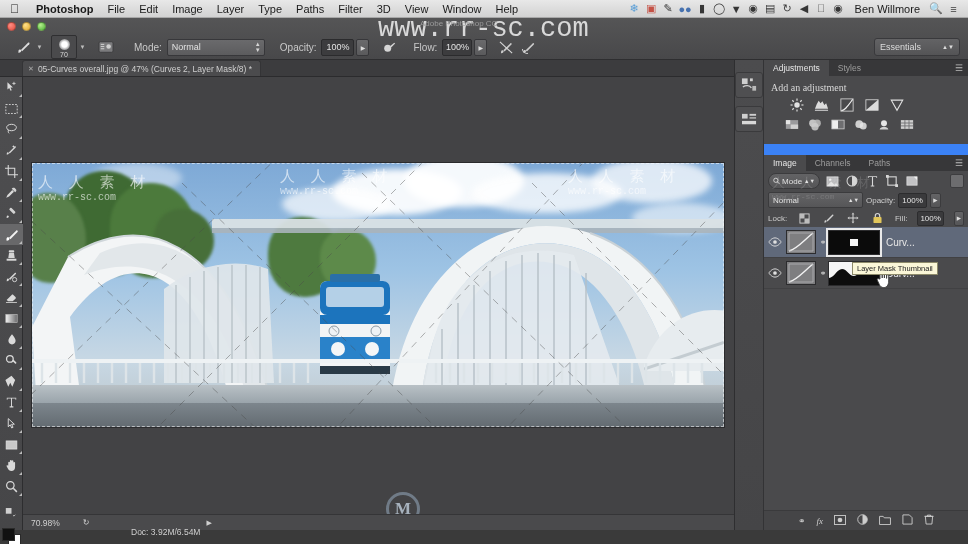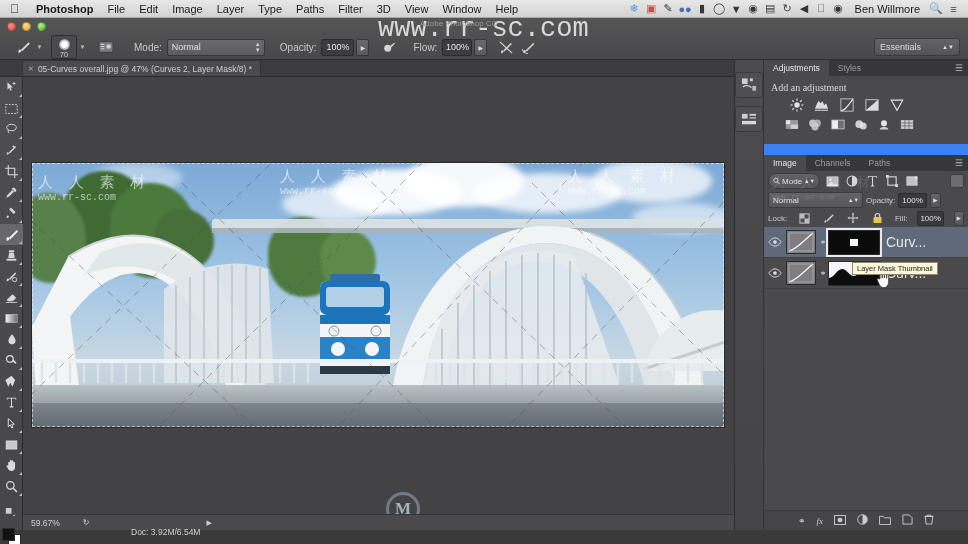--- a/index.html
+++ b/index.html
@@ -192,21 +192,21 @@
   .layerrow.sel { background: #60697a; }
   .eye { width: 22px; height: 31px; display: flex; align-items: center; justify-content: center;
     color: #d6d6d6; }
   .thumb { width: 34px; height: 24px; border: 1px solid #2c2c2e; margin-right: 2px;
     display: flex; align-items: center; justify-content: center; overflow: hidden;
     background: #6e6e70; }
   .thumb.sm { width: 30px; }
   .linkico { width: 10px; font-size: 8px; color: #d0d0d0; text-align: center; }
   .masktb { width: 52px; height: 25px; border: 1px solid #2c2c2e; overflow: hidden; position: relative; }
   .masktb.focus { box-shadow: 0 0 0 2px #e9e9e9; }
-  .lname { font-size: 14px; color: #e6e6e6; padding-left: 6px; white-space: nowrap;
+  .lname { font-size: 10px; color: #e6e6e6; padding-left: 6px; white-space: nowrap;
     overflow: hidden; }
   .lockico { margin-left: auto; padding-right: 6px; font-size: 8px; color: #d2d2d2; }
 
   .tooltip { position: absolute; background: #fbf7d8; border: 1px solid #8d8a6a;
     font-size: 7.5px; color: #1c1c1c; padding: 1px 4px; white-space: nowrap; z-index: 40; }
 
   .lp-bottom { position: absolute; left: 0; bottom: 0; width: 204px; height: 20px;
     background: #454547; border-top: 1px solid #3a3a3c; display: flex; align-items: center;
     justify-content: center; gap: 11px; color: #cdcdcd; font-size: 9px; }
 
@@ -674,21 +674,21 @@
 
       <div class="marchants"></div>
     </div>
   </div>
 
   <div class="ctrwmk">
     <span class="logo">M</span>
   </div>
 
   <div class="statusbar">
-    <span class="zoom">59.67%</span>
+    <span class="zoom">70.98%</span>
     <span class="grip">↻</span>
     <span class="doc">Doc: 3.92M/6.54M</span>
     <span class="play">▶</span>
   </div>
 
   <div class="railcol">
     <div class="railbtn">
       <svg width="17" height="16" viewBox="0 0 18 16">
           <rect x="1" y="1" width="6" height="6" fill="#cfcfcf"></rect>
           <rect x="9.5" y="1" width="3" height="3" fill="#cfcfcf"></rect>

